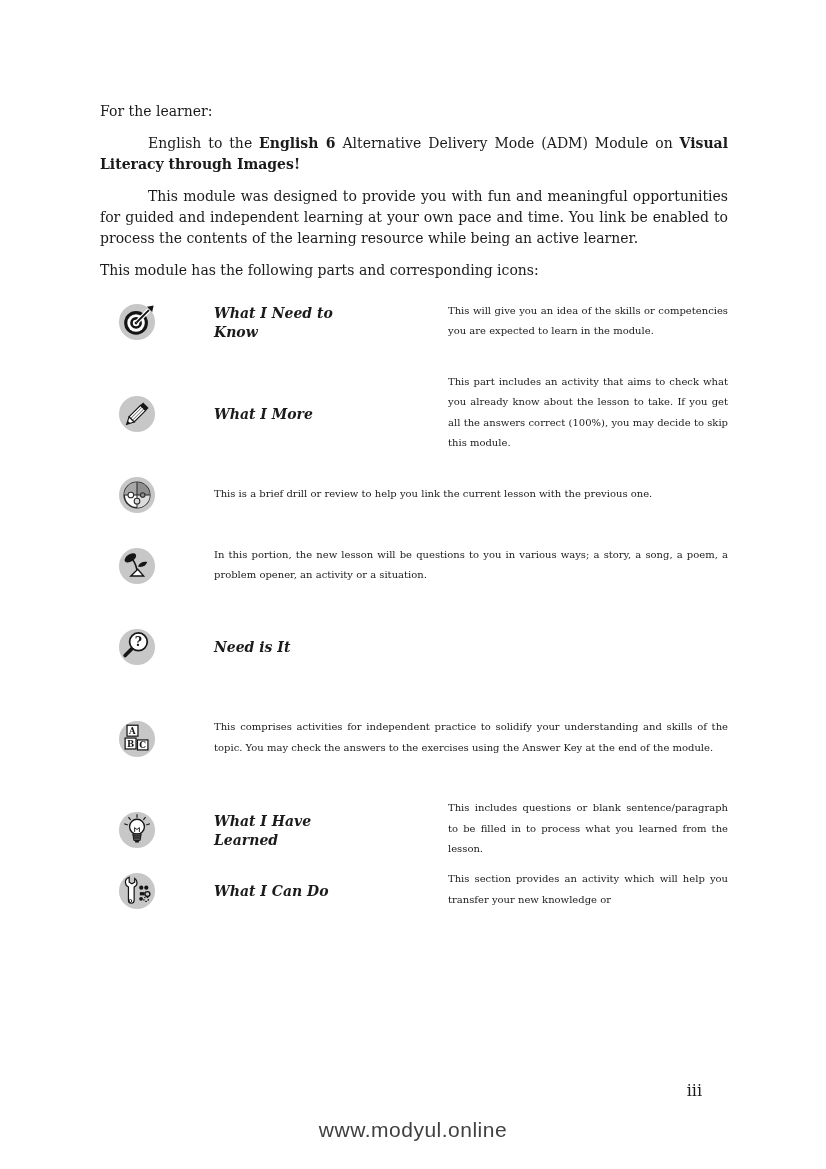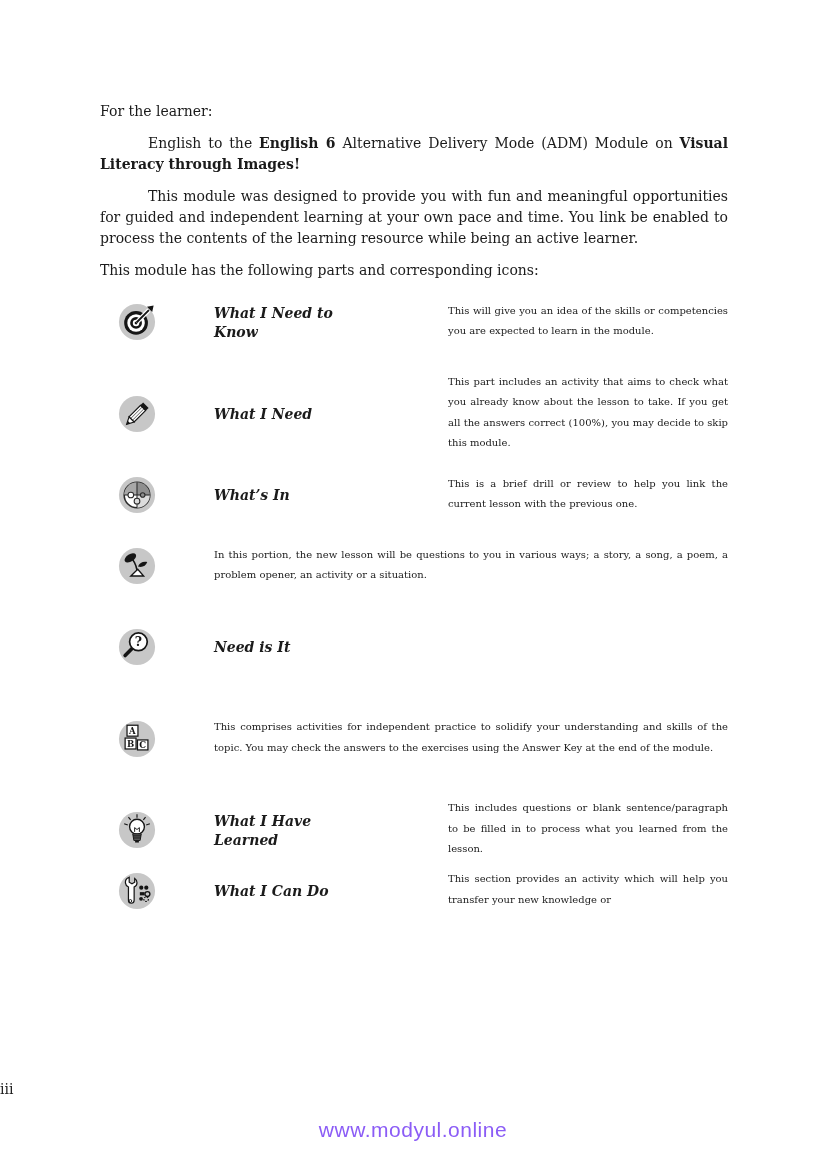--- a/index.html
+++ b/index.html
@@ -19,24 +19,24 @@
   .row--gap{}
   .icon-cell{width:78px;box-sizing:border-box;padding-left:18px;padding-top:2px;flex:none;}
   .icon-circle{display:block;width:38px;height:38px;}
   .label-cell{
     width:198px;box-sizing:border-box;padding-right:78px;padding-top:3px;flex:none;
     font-weight:bold;font-style:italic;font-size:14px;line-height:19px;
   }
   .desc-cell{flex:1;font-size:10px;line-height:20.5px;text-align:justify;}
   .r1{min-height:62px}.r2{min-height:103px}.r3{min-height:42px}.r4{min-height:82px}
   .r5{min-height:62px}.r6{min-height:103px}.r7{min-height:62px}.r8{min-height:41px}
-  .page-number{position:absolute;left:0;top:1081px;width:702px;text-align:left;font-size:14px;}
+  .page-number{position:absolute;left:0;top:1081px;width:702px;text-align:right;font-size:16px;}
   .watermark{
     position:absolute;left:0;top:1118px;width:826px;text-align:center;
-    font-family:"Liberation Sans",sans-serif;font-size:21px;color:#8b5cf6;letter-spacing:0.5px;
+    font-family:"Liberation Sans",sans-serif;font-size:21px;color:#404040;letter-spacing:0.5px;
   }
 </style>
 </head>
 <body>
 
 <div class="page">
   <div class="content">
 
     <p class="para mb">For the learner:</p>
 
@@ -73,40 +73,39 @@
             <g transform="rotate(-45 20 20)">
               <polygon points="4.5,20 12,16.2 12,23.8" fill="#ffffff" stroke="#151515" stroke-width="1.2"></polygon>
               <polygon points="4.5,20 8,18.2 8,21.8" fill="#151515"></polygon>
               <rect x="12" y="16.2" width="17" height="7.6" fill="#ffffff" stroke="#151515" stroke-width="1.2"></rect>
               <line x1="12" y1="18.7" x2="29" y2="18.7" stroke="#151515" stroke-width="0.7"></line>
               <line x1="12" y1="21.3" x2="29" y2="21.3" stroke="#151515" stroke-width="0.7"></line>
               <rect x="29" y="15.9" width="4.2" height="8.2" fill="#151515"></rect>
             </g>
           </svg>
         </div>
-        <div class="label-cell">What I Need</div>
+        <div class="label-cell">What I More</div>
         <div class="desc-cell">This part includes an activity that aims to check what you already know about the lesson to take. If you get all the answers correct (100%), you may decide to skip this module.</div>
       </div>
 
       <div class="row r3">
         <div class="icon-cell">
           <svg class="icon-circle" viewBox="0 0 40 40">
             <circle cx="20" cy="20" r="19" fill="#c7c7c7"></circle>
             <circle cx="20" cy="20" r="13.5" fill="#ffffff" stroke="#2a2a2a" stroke-width="1.6"></circle>
             <path d="M20 6.5 A13.5 13.5 0 0 0 6.5 20 L20 20 Z" fill="#a8a8a8"></path>
             <path d="M33.5 20 A13.5 13.5 0 0 0 20 6.5 L20 20 Z" fill="#8f8f8f"></path>
             <path d="M33.5 20 A13.5 13.5 0 0 1 20 33.5 L20 20 Z" fill="#dcdcdc"></path>
             <line x1="6.5" y1="20" x2="33.5" y2="20" stroke="#2a2a2a" stroke-width="1.1"></line>
             <line x1="20" y1="6.5" x2="20" y2="33.5" stroke="#2a2a2a" stroke-width="1.1"></line>
             <circle cx="13.5" cy="20" r="3" fill="#ffffff" stroke="#2a2a2a" stroke-width="1.1"></circle>
             <circle cx="20" cy="26.5" r="3" fill="#dcdcdc" stroke="#2a2a2a" stroke-width="1.1"></circle>
             <circle cx="26" cy="20" r="2.4" fill="#8f8f8f" stroke="#2a2a2a" stroke-width="1.1"></circle>
           </svg>
         </div>
-        <div class="label-cell">What’s In</div>
         <div class="desc-cell">This is a brief drill or review to help you link the current lesson with the previous one.</div>
       </div>
 
       <div class="row r4">
         <div class="icon-cell">
           <svg class="icon-circle" viewBox="0 0 40 40">
             <circle cx="20" cy="20" r="19" fill="#c7c7c7"></circle>
             <path d="M20.5 28.5 C20 23 19 18 15.5 13.5" stroke="#151515" stroke-width="1.6" fill="none"></path>
             <ellipse cx="13" cy="11.5" rx="6.8" ry="3.8" transform="rotate(-32 13 11.5)" fill="#151515"></ellipse>
             <path d="M21 20.5 C22.5 16.5 26.5 14.8 30.8 15.8 C29.5 20 25 22 21 20.5 Z" fill="#151515"></path>

